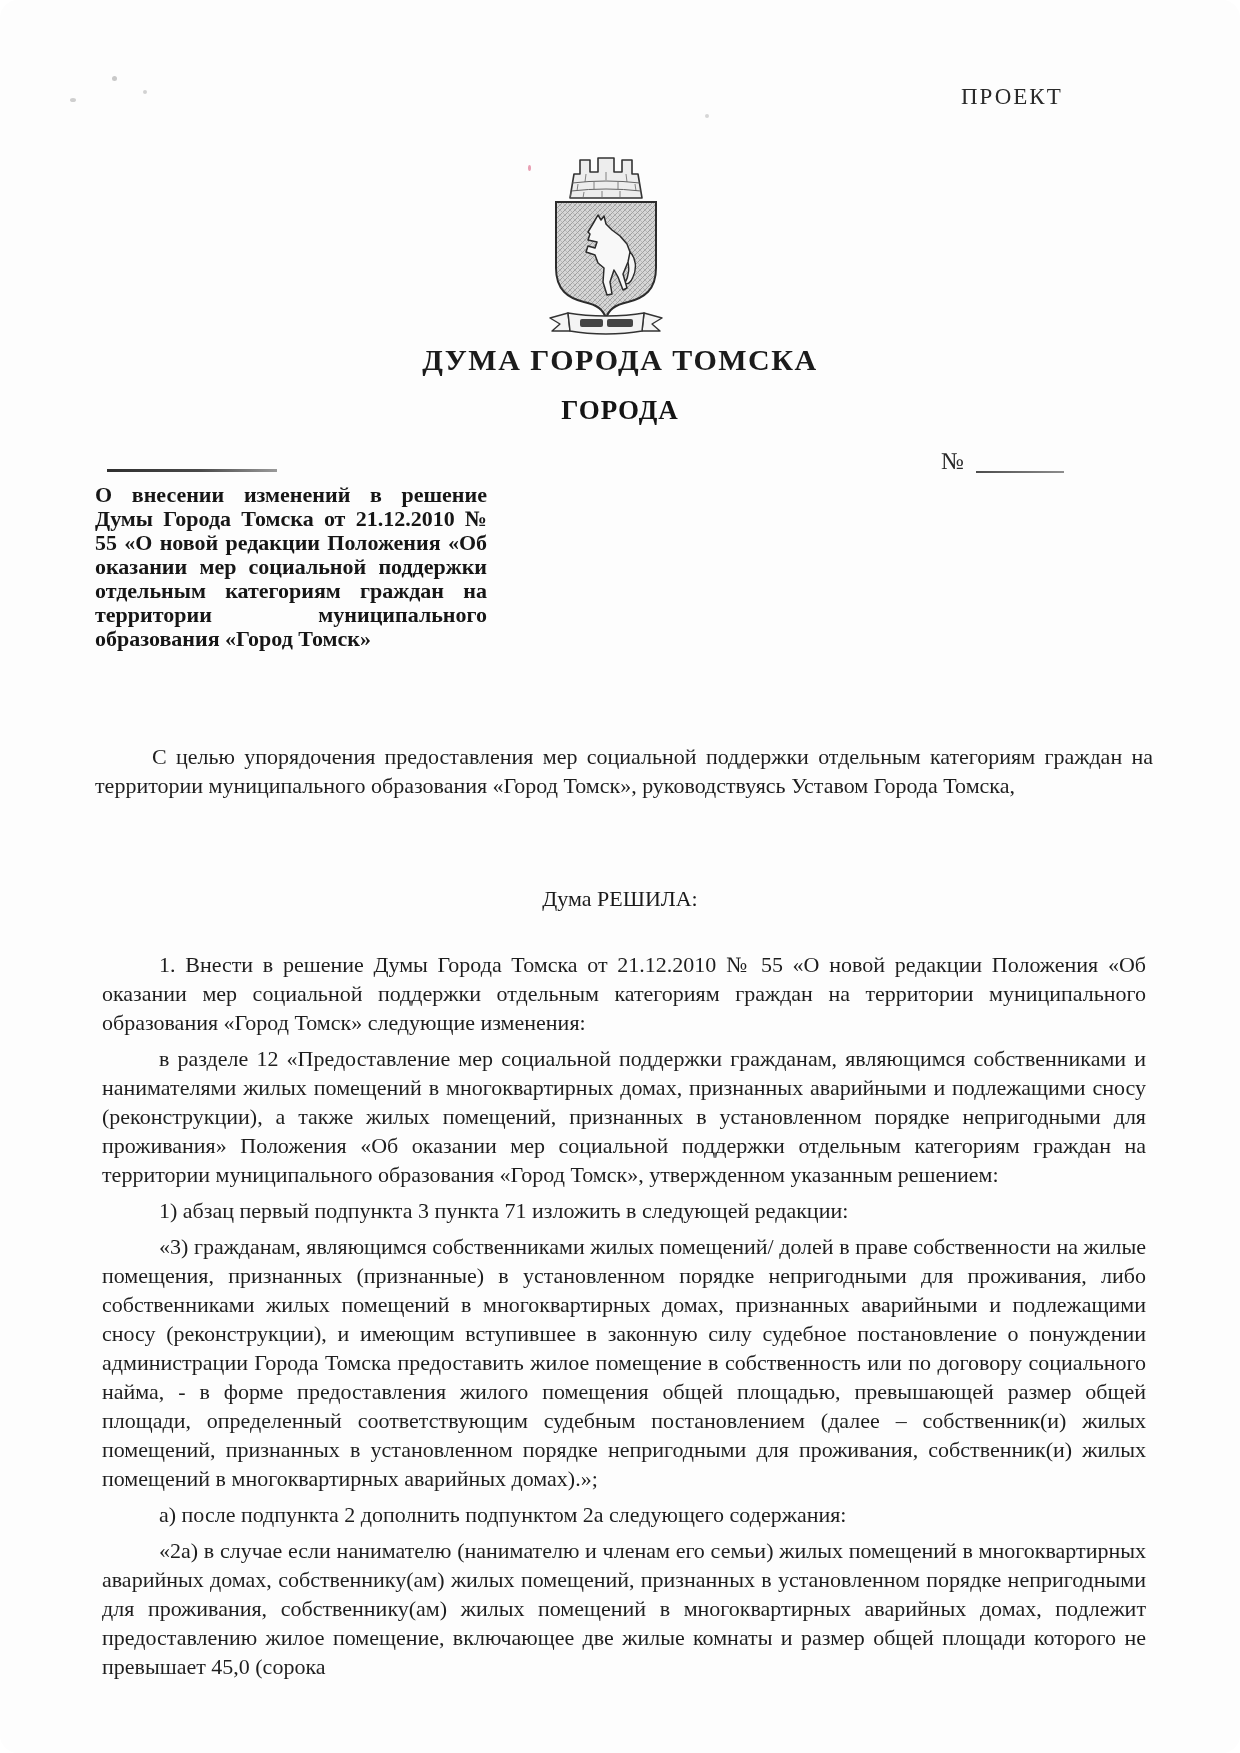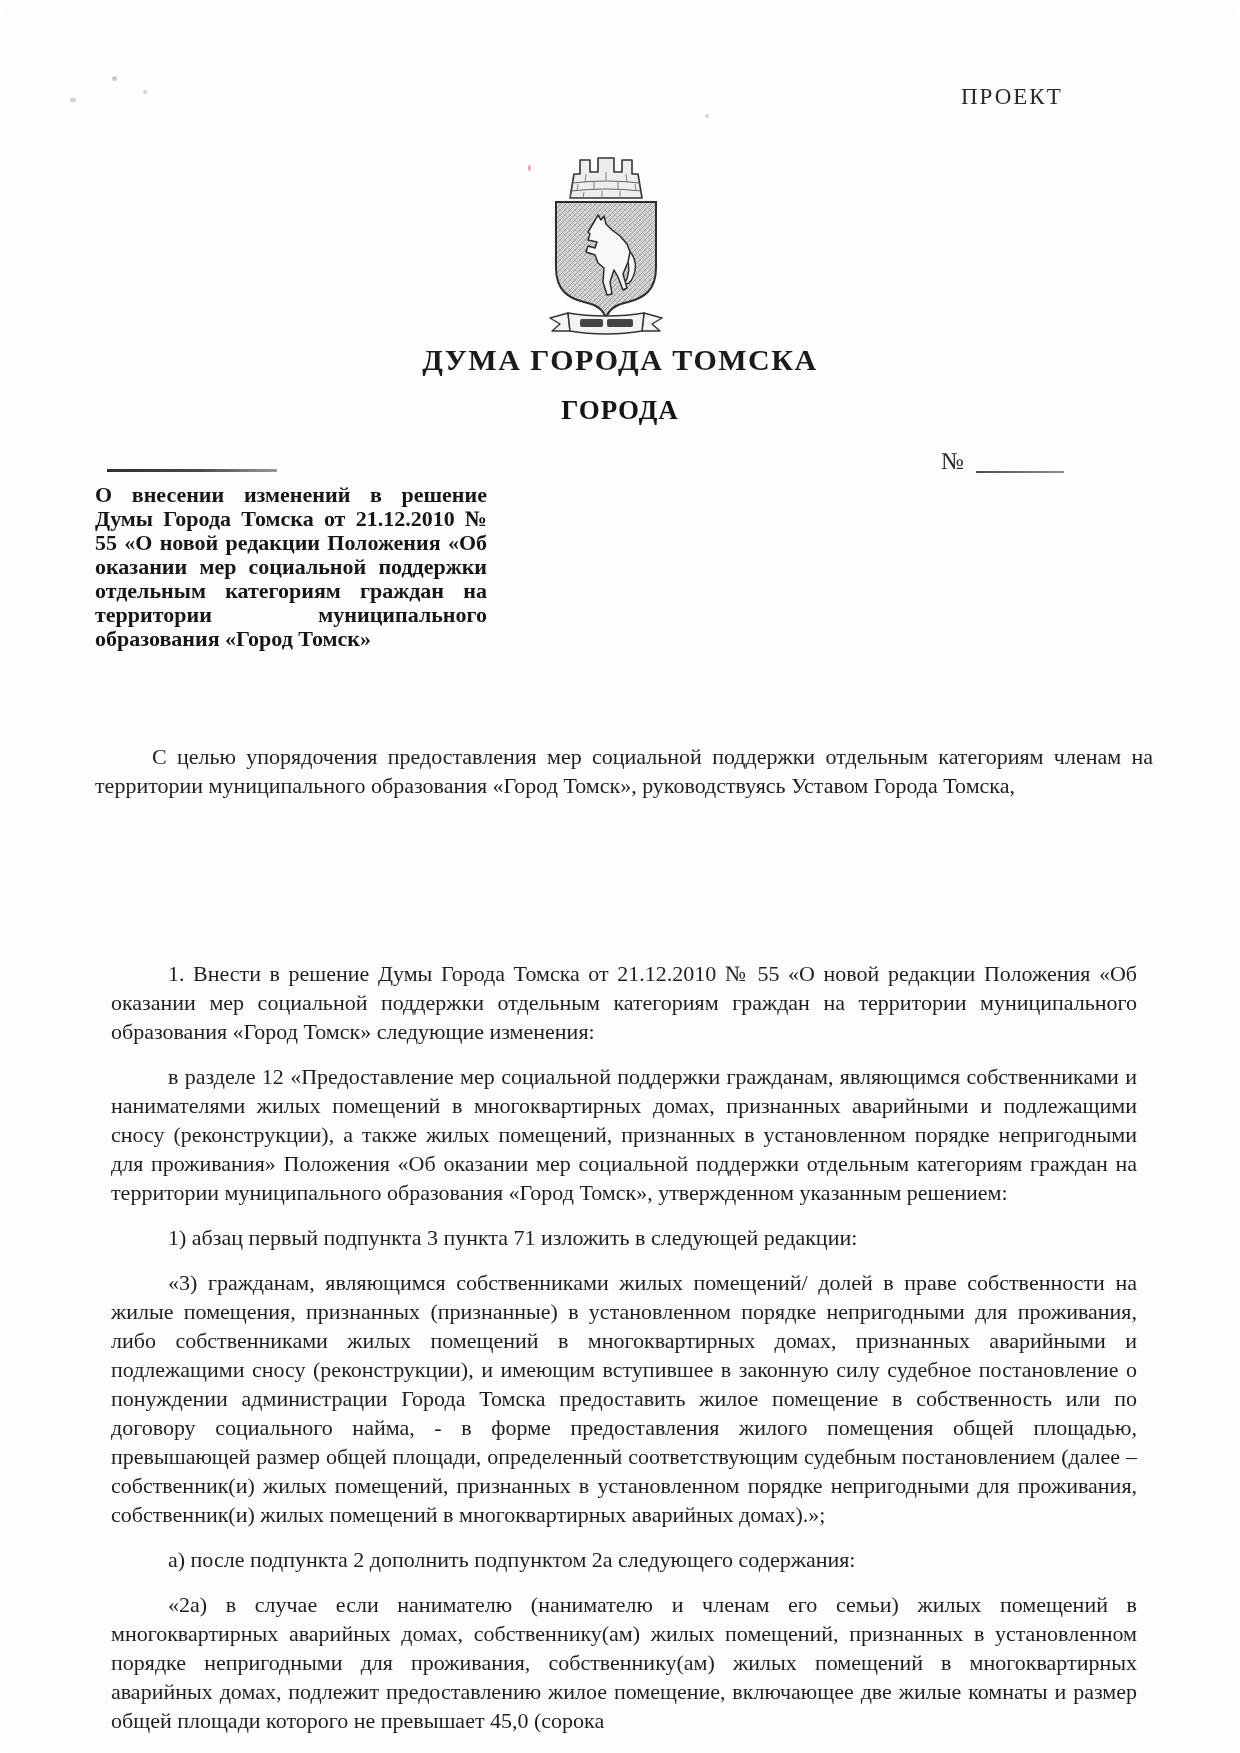--- a/index.html
+++ b/index.html
@@ -108,21 +108,21 @@
   .body-text {
     position: absolute;
     top: 943px;
     left: 95px;
     width: 1058px;
     font-size: 22px;
     line-height: 29px;
     text-align: justify;
     color: #1e1e1e;
   }
-  .body-text p { margin: 16px; text-indent: 57px; }
+  .body-text p { margin: 7px; text-indent: 57px; }
   .speck { position: absolute; border-radius: 50%; }
   .speck-1 { top: 76px;  left: 112px; width: 5px; height: 5px; background: #c9c9c9; }
   .speck-2 { top: 90px;  left: 143px; width: 4px; height: 4px; background: #d2d2d2; }
   .speck-3 { top: 98px;  left: 70px;  width: 6px; height: 4px; background: #cfcfcf; }
   .speck-4 { top: 165px; left: 528px; width: 3px; height: 6px; background: #e9a0b4; }
   .speck-5 { top: 114px; left: 705px; width: 4px; height: 4px; background: #d6d6d6; }
 </style>
 </head>
 <body>
 
@@ -172,22 +172,23 @@
 
   <div class="org-name">ДУМА ГОРОДА ТОМСКА</div>
   <div class="doc-type">ГОРОДА</div>
 
   <div class="date-blank"></div>
   <div class="number-label">№</div>
   <div class="number-blank"></div>
 
   <div class="subject">О внесении изменений в решение Думы Города Томска от 21.12.2010 № 55 «О новой редакции Положения «Об оказании мер социальной поддержки отдельным категориям граждан на территории муниципального образования «Город Томск»</div>
 
-  <div class="preamble">С целью упорядочения предоставления мер социальной поддержки отдельным категориям членам на территории муниципального образования «Город Томск», руководствуясь Уставом Города Томска,</div>
+  <div class="preamble">С целью упорядочения предоставления мер социальной поддержки отдельным категориям граждан на территории муниципального образования «Город Томск», руководствуясь Уставом Города Томска,</div>
 
+  <div class="resolved">Дума РЕШИЛА:</div>
 
   <div class="body-text">
     <p>1. Внести в решение Думы Города Томска от 21.12.2010 № 55 «О новой редакции Положения «Об оказании мер социальной поддержки отдельным категориям граждан на территории муниципального образования «Город Томск» следующие изменения:</p>
     <p>в разделе 12 «Предоставление мер социальной поддержки гражданам, являющимся собственниками и нанимателями жилых помещений в многоквартирных домах, признанных аварийными и подлежащими сносу (реконструкции), а также жилых помещений, признанных в установленном порядке непригодными для проживания» Положения «Об оказании мер социальной поддержки отдельным категориям граждан на территории муниципального образования «Город Томск», утвержденном указанным решением:</p>
     <p>1) абзац первый подпункта 3 пункта 71 изложить в следующей редакции:</p>
     <p>«3) гражданам, являющимся собственниками жилых помещений/ долей в праве собственности на жилые помещения, признанных (признанные) в установленном порядке непригодными для проживания, либо собственниками жилых помещений в многоквартирных домах, признанных аварийными и подлежащими сносу (реконструкции), и имеющим вступившее в законную силу судебное постановление о понуждении администрации Города Томска предоставить жилое помещение в собственность или по договору социального найма, - в форме предоставления жилого помещения общей площадью, превышающей размер общей площади, определенный соответствующим судебным постановлением (далее – собственник(и) жилых помещений, признанных в установленном порядке непригодными для проживания, собственник(и) жилых помещений в многоквартирных аварийных домах).»;</p>
     <p>а) после подпункта 2 дополнить подпунктом 2а следующего содержания:</p>
     <p>«2а) в случае если нанимателю (нанимателю и членам его семьи) жилых помещений в многоквартирных аварийных домах, собственнику(ам) жилых помещений, признанных в установленном порядке непригодными для проживания, собственнику(ам) жилых помещений в многоквартирных аварийных домах, подлежит предоставлению жилое помещение, включающее две жилые комнаты и размер общей площади которого не превышает 45,0 (сорока</p>
   </div>
 

